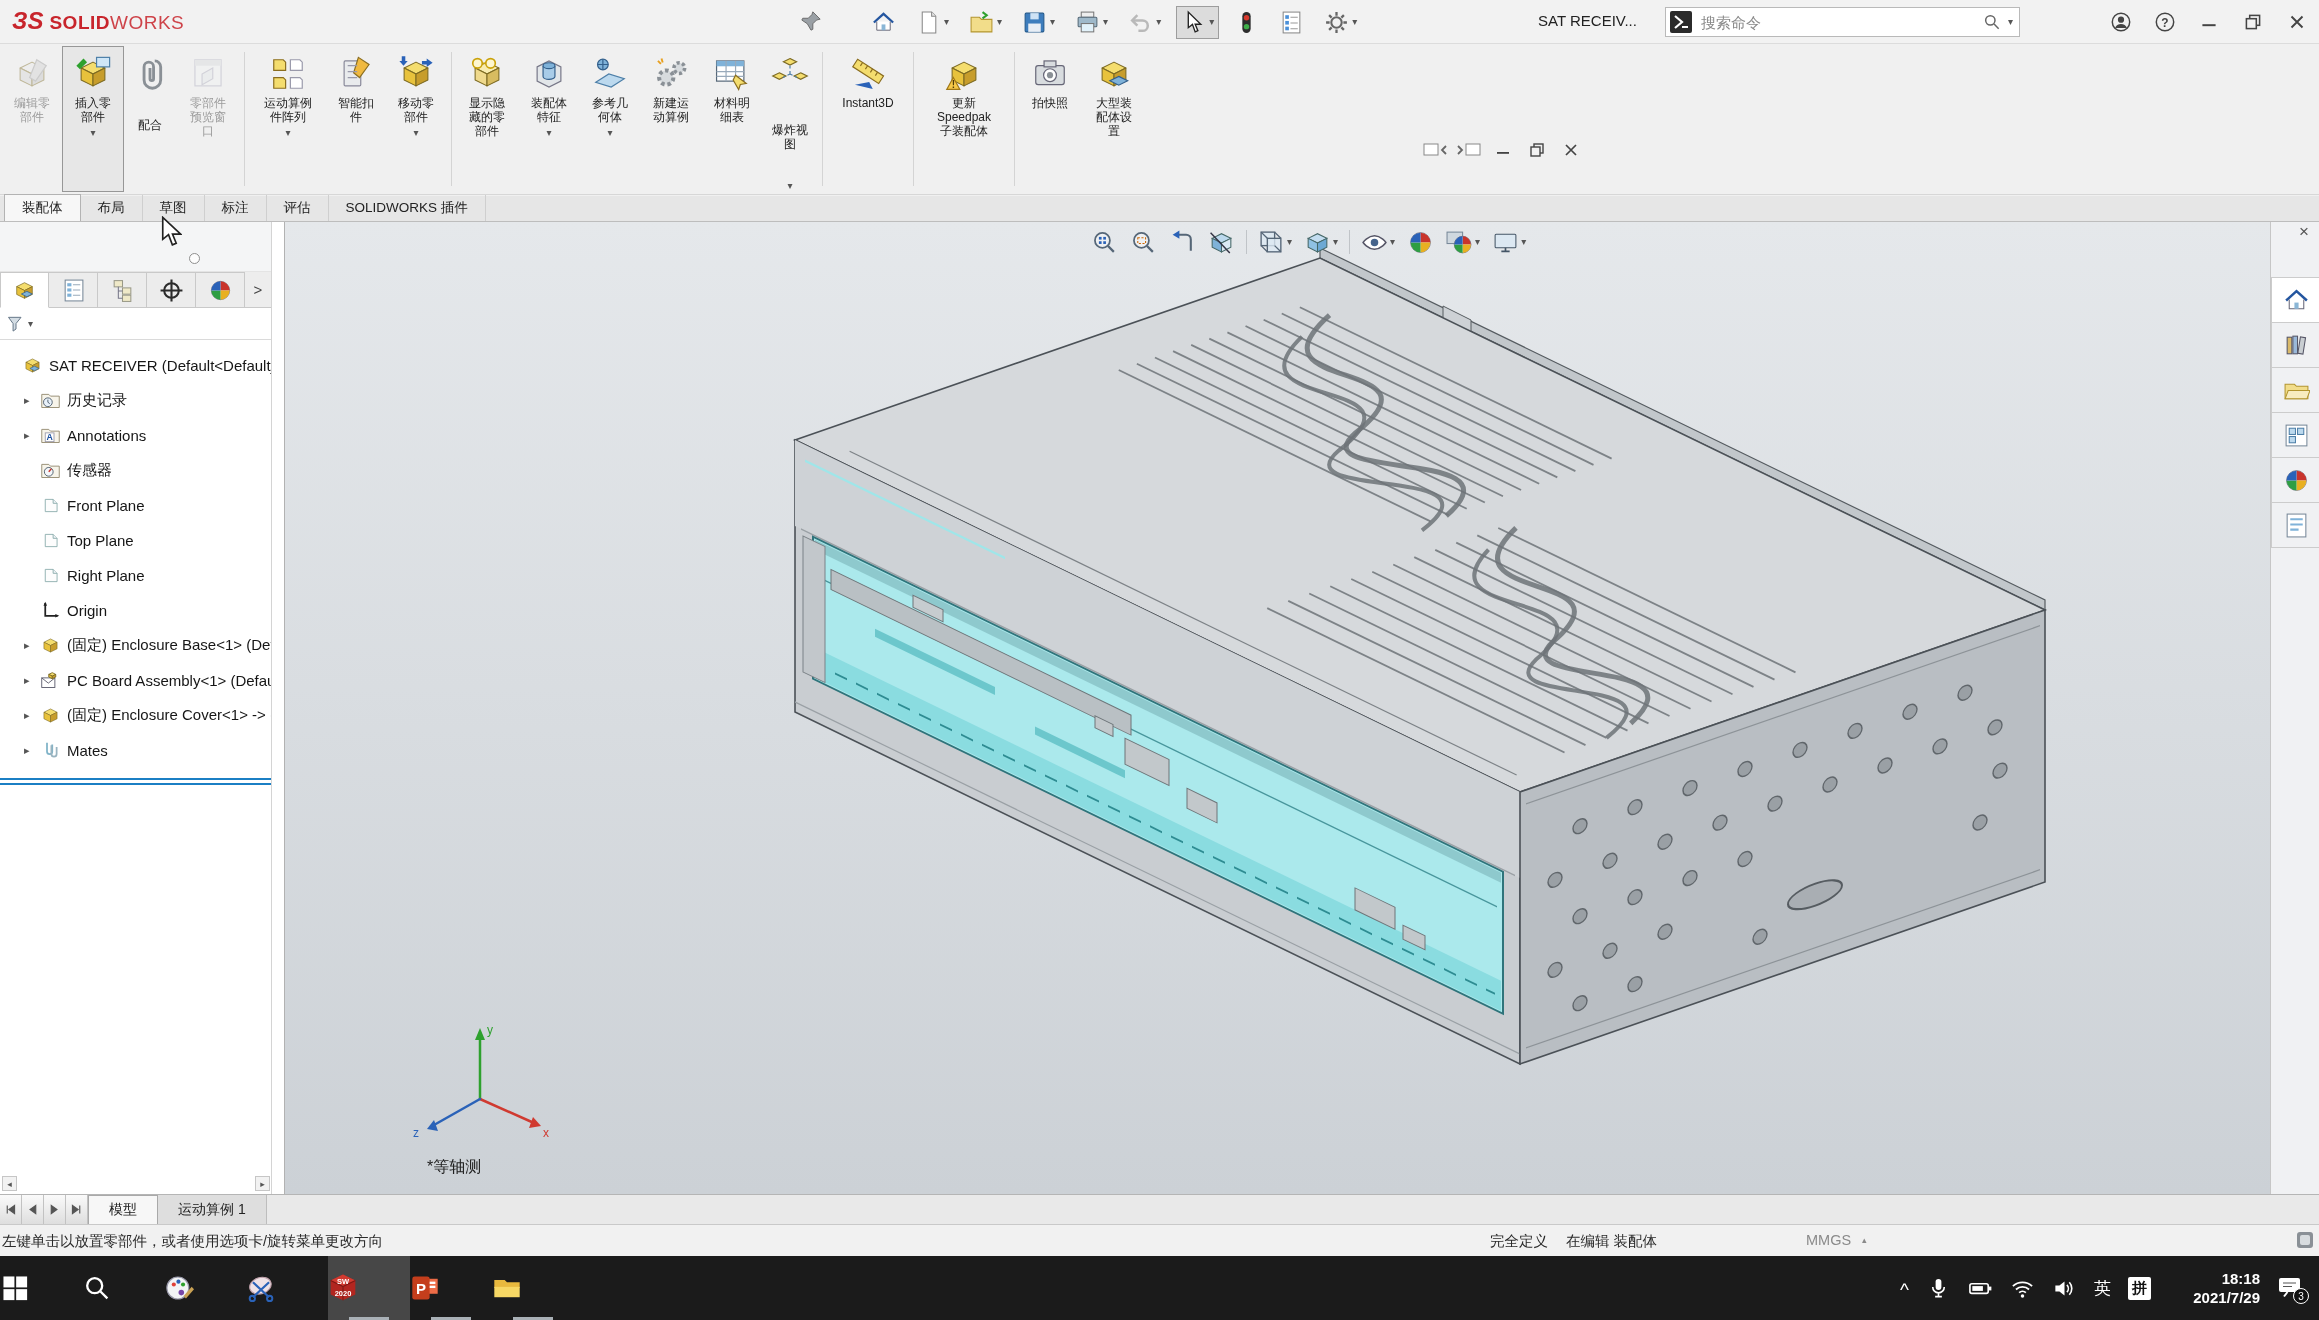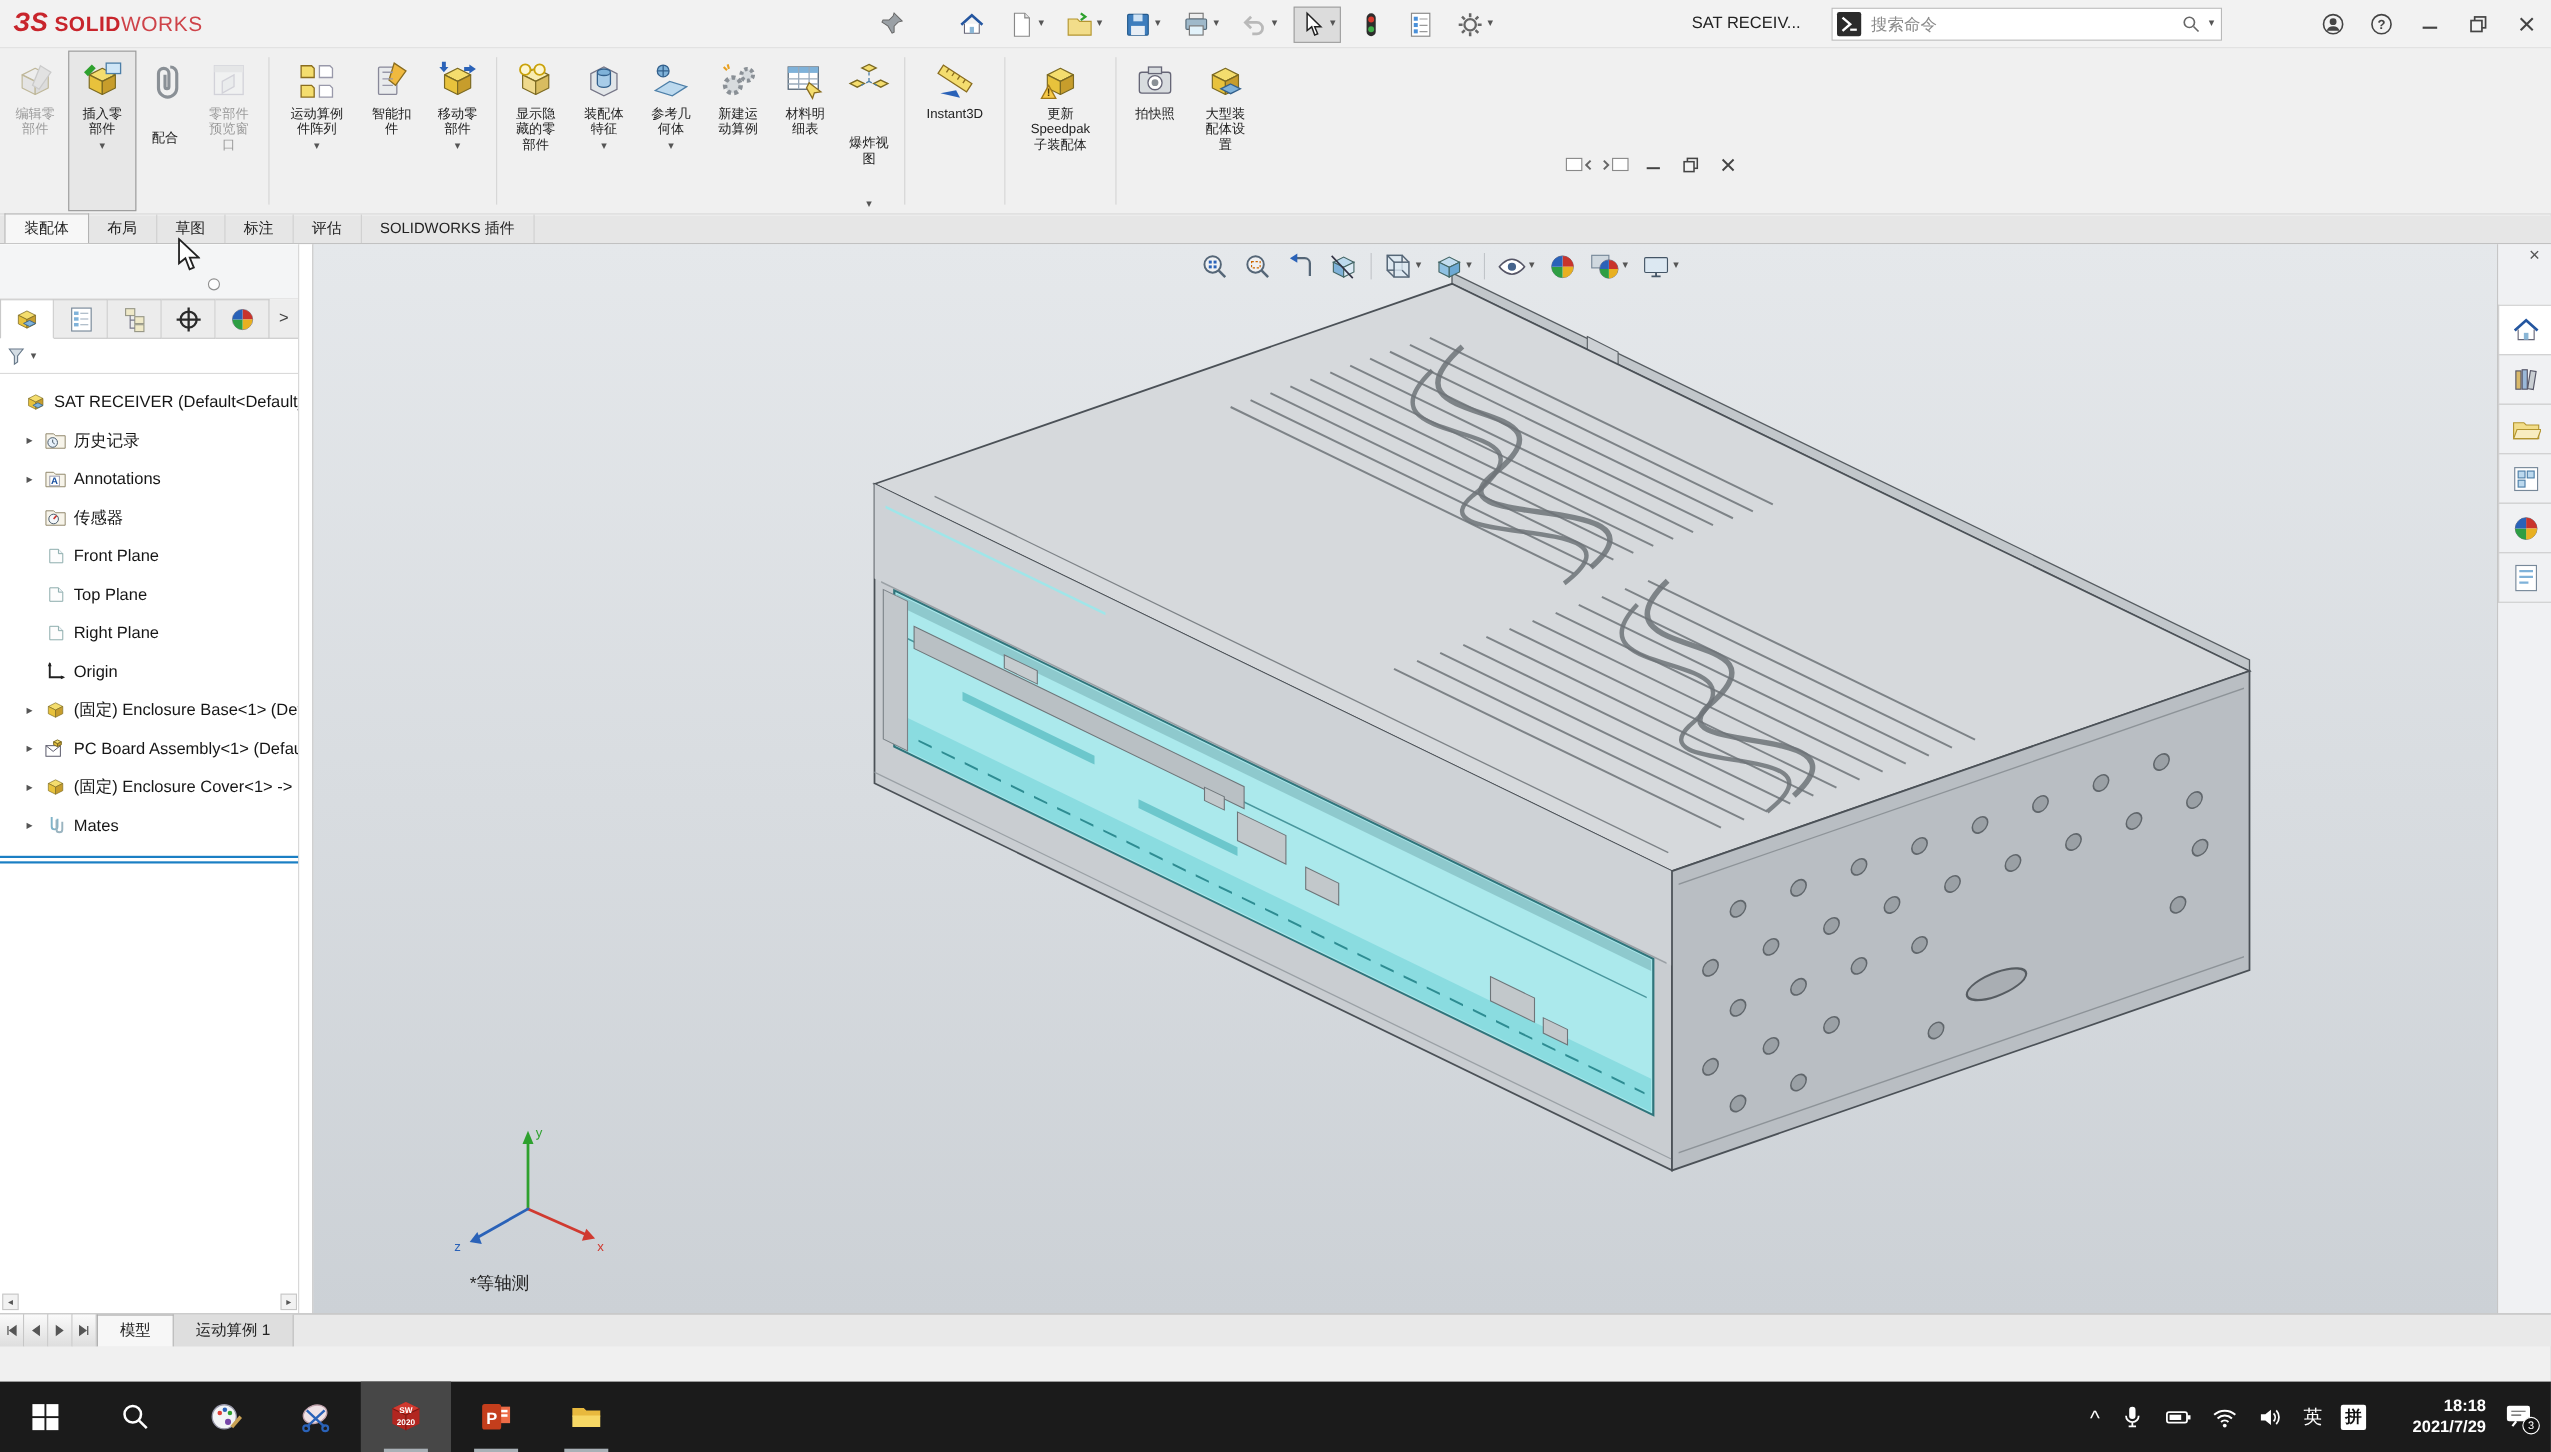--- a/index.html
+++ b/index.html
@@ -92,21 +92,21 @@
   
   .statusbar{position:absolute;left:0;top:1224px;width:100%;height:32px;background:var(--status-bg,#f1f1f1);border-top:1px solid #c9c9c9;font-size:14.5px;color:#2a2a2a;}
   .sb-hint{position:absolute;left:2px;top:7px;}
   .sb-state{position:absolute;left:1490px;top:7px;}
   .sb-mode{position:absolute;left:1566px;top:7px;}
   .sb-units{position:absolute;left:1806px;top:7px;color:#8a8a8a;}
   .sb-caret{position:absolute;left:1862px;top:10px;font-size:9px;color:#8a8a8a;}
   .sb-icon{position:absolute;right:4px;top:5px;width:20px;height:20px;}
   
   .taskbar{position:absolute;left:0;top:1256px;width:100%;height:64px;background:var(--tb-bg,#1b1b1b);display:flex;align-items:stretch;}
-  .tb-app{width:82px;display:flex;align-items:center;justify-content:center;position:relative;}
+  .tb-app{width:82px;display:flex;align-items:center;justify-content:flex-start;position:relative;}
   .tb-app .ic{width:30px;height:30px;}
   .tb-app.active{background:#474747;}
   .tb-app.running::after{content:"";position:absolute;left:21px;bottom:0;width:40px;height:3px;background:#a9b0b6;}
   .tray{margin-left:auto;display:flex;align-items:center;gap:17px;padding-right:14px;}
   .tray .ic{width:25px;height:25px;}
   .tray-chevron{color:#fff;font-size:19px;transform:translateY(2px);}
   .tray-lang{color:#fff;font-size:17px;}
   .tray-ime{width:23px;height:23px;background:#fff;color:#111;font-size:15px;font-weight:bold;display:flex;align-items:center;justify-content:center;border-radius:2px;}
   .clock{color:#fff;font-size:15px;line-height:1.3;text-align:right;width:92px;font-weight:bold;}
   .notif{position:relative;width:28px;height:26px;}
@@ -1111,20 +1111,33 @@
             <path d="M12 2v10M3 2l7 5-7 5z" fill="#555" stroke="#555" stroke-width="1.4"></path>
           </svg>
         </div>
       </div>
     <div id="bottom-tabs" style="display:flex">
         <div class="sheet-tab active">模型</div>
         <div class="sheet-tab inactive">运动算例 1</div>
       </div>
   </div>
 
+  <div class="statusbar">
+    <span class="sb-hint">左键单击以放置零部件，或者使用选项卡/旋转菜单更改方向</span>
+    <span class="sb-state">完全定义</span>
+    <span class="sb-mode">在编辑 装配体</span>
+    <span class="sb-units">MMGS</span>
+    <span class="sb-caret">▴</span>
+    <span class="sb-icon ic">
+        <svg viewBox="0 0 20 20">
+          <rect x="2" y="2" width="16" height="16" rx="3" fill="#8a9096"></rect>
+          <rect x="5" y="5" width="10" height="10" rx="2" fill="#d8dcdf"></rect>
+        </svg>
+      </span>
+  </div>
 
   <div class="taskbar">
     <div id="taskbar-apps" style="display:flex">
         <div class="tb-app">
           <span class="ic" style="height: 30px; width: 30px;">
             <svg viewBox="0 0 26 26">
               <g fill="#fff">
                 <rect x="3" y="3" width="9.5" height="9.5"></rect>
                 <rect x="14" y="3" width="9.5" height="9.5"></rect>
                 <rect x="3" y="14" width="9.5" height="9.5"></rect>

